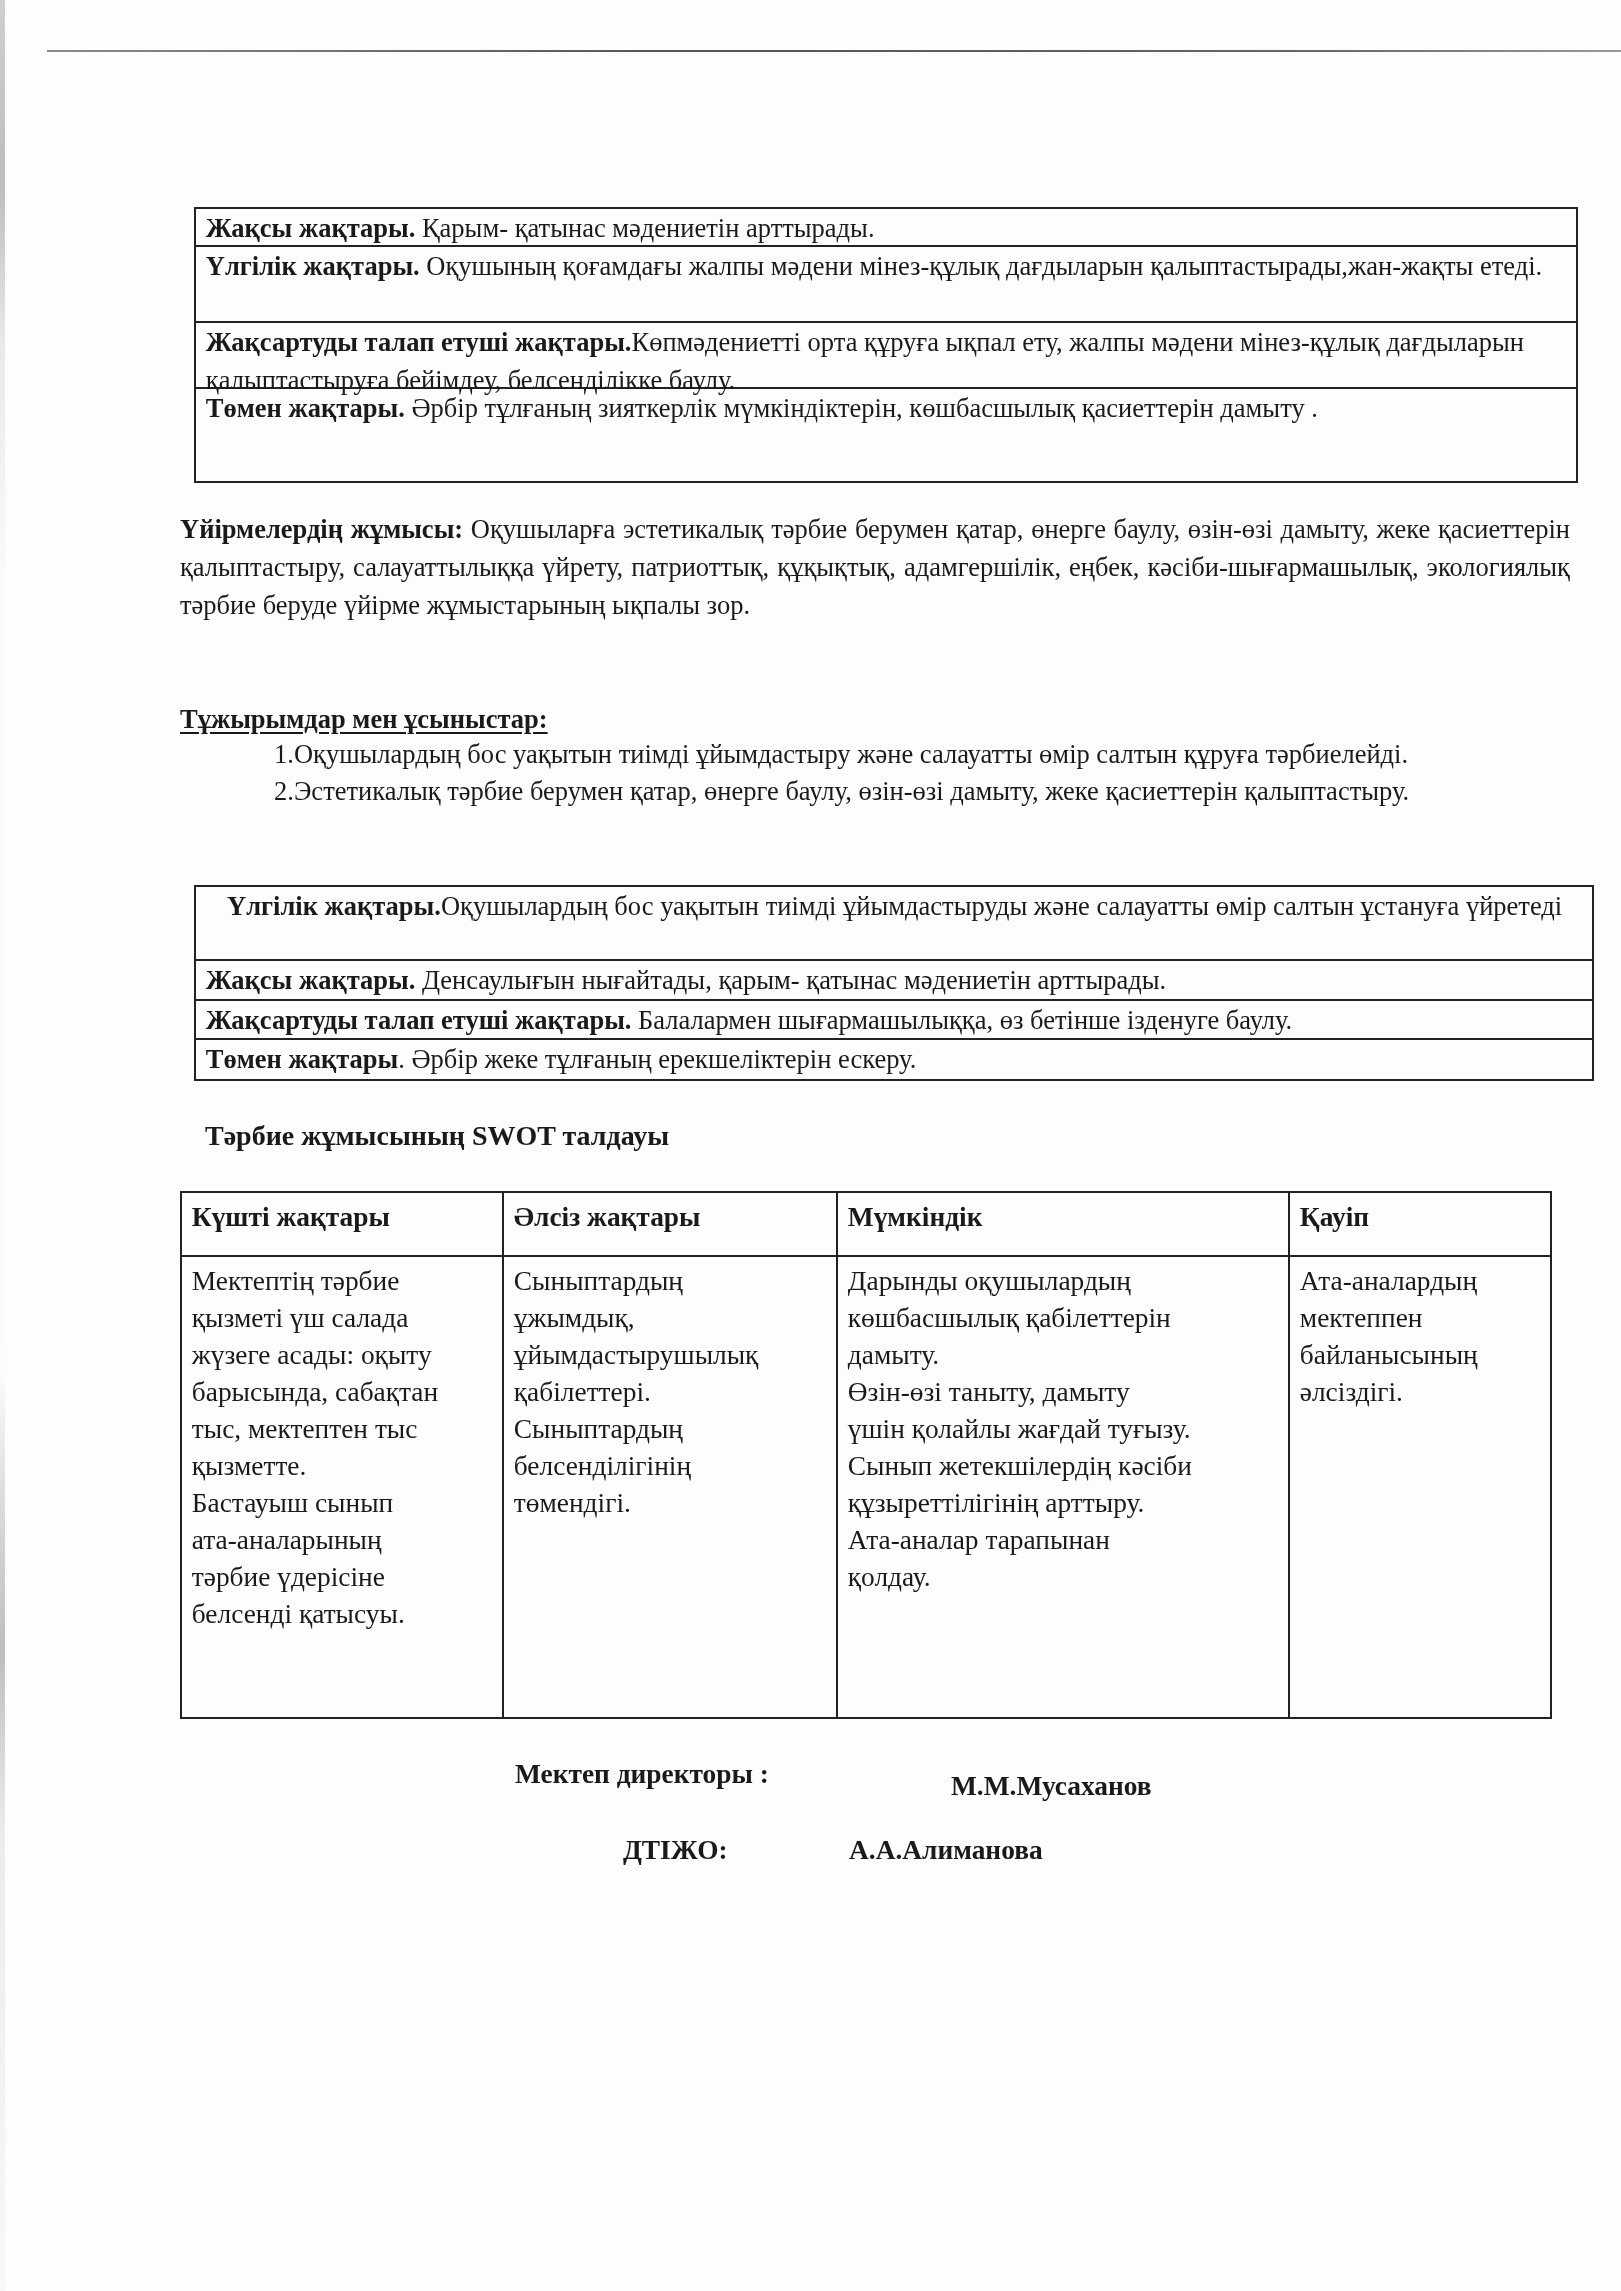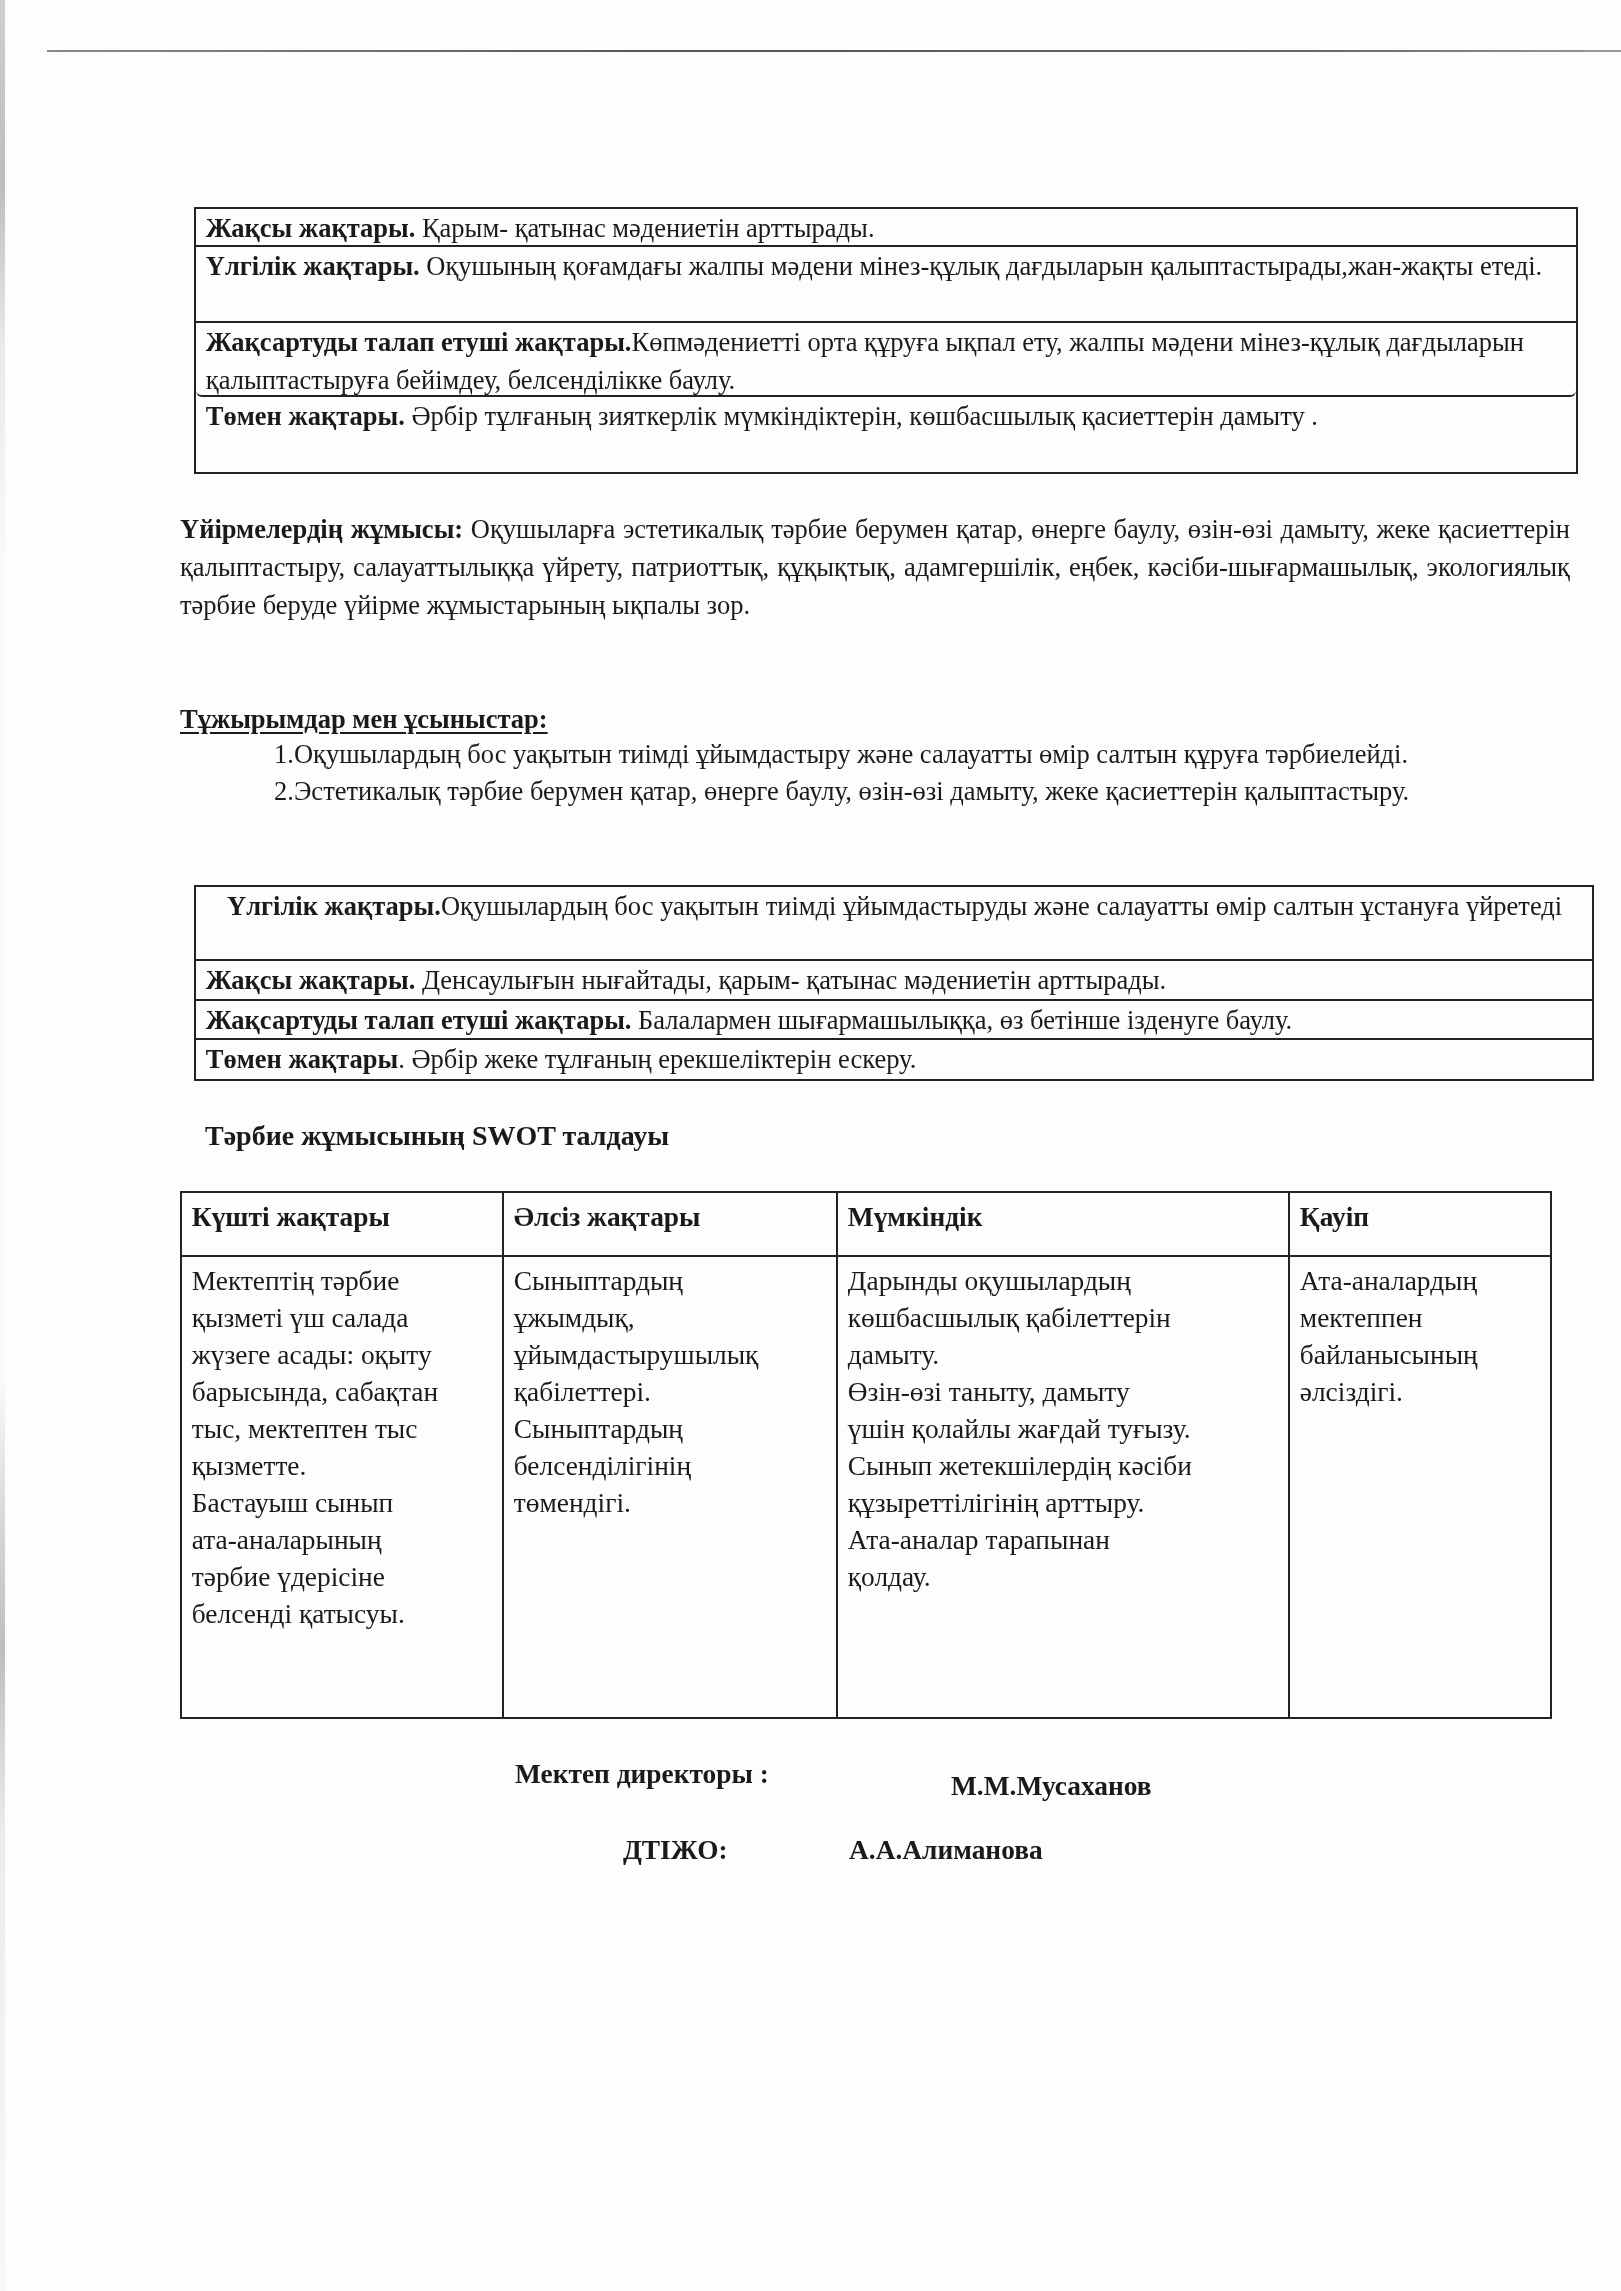--- a/index.html
+++ b/index.html
@@ -21,22 +21,22 @@
     font-size: 26.5px; line-height: 38px;
   }
   .box-table .row {
     border-bottom: 2px solid #222; padding: 0 9.8px; box-sizing: border-box;
   }
   .box-table .row:last-child { border-bottom: none; }
   .box-table b { font-weight: bold; }
   #t1 { left: 194px; top: 207px; width: 1384px; }
   #t1 .r0 { height: 76px; }
   #t1 .r1 { height: 38px; }
-  #t1 .r2 { height: 74px; border-radius: 6px; }
-  #t1 .r3 { height: 75px; border-radius: 16px; }
+  #t1 .r2 { height: 66px; }
+  #t1 .r3 { height: 92px; border-radius: 16px; }
   #t2 { left: 194px; top: 885px; width: 1400px; }
   #t2 .r0 { height: 74px; text-align: justify; text-align-last: left; padding-left: 31px; }
   #t2 .r1 { height: 40px; }
   #t2 .r2 { height: 39px; }
   #t2 .r3 { height: 39px; }
   .para {
     position: absolute; left: 180px; top: 510px; width: 1390px;
     font-size: 26.5px; line-height: 38px; text-align: justify;
   }
   .para b { font-weight: bold; }

